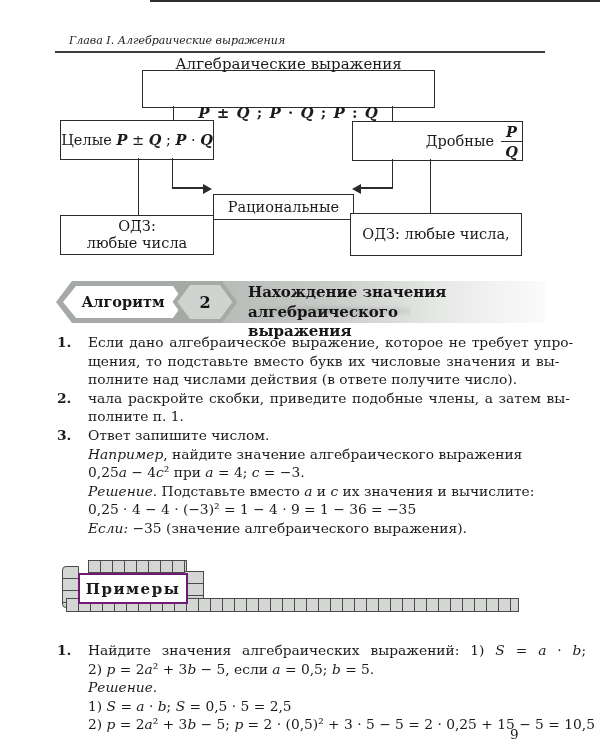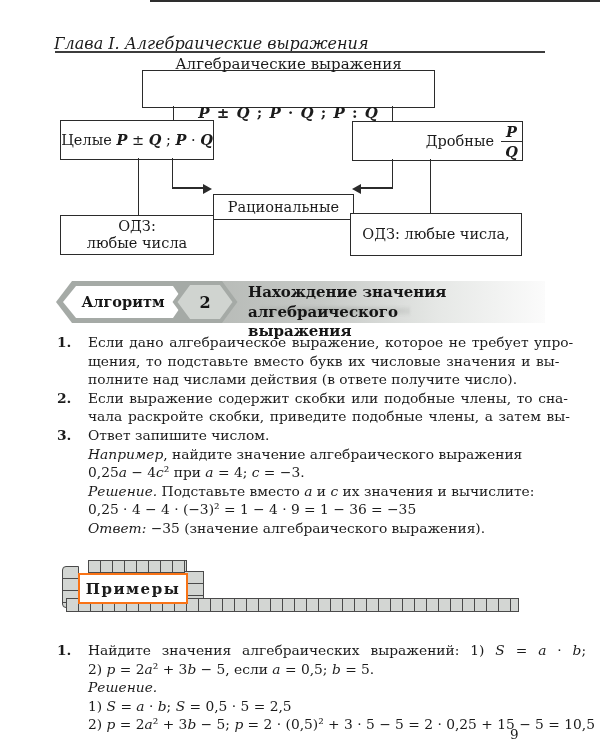--- a/index.html
+++ b/index.html
@@ -3,21 +3,21 @@
 <meta charset="utf-8">
 <style>
   html,body{margin:0;padding:0;}
   body{
     width:600px;height:750px;position:relative;background:#ffffff;
     font-family:"DejaVu Serif", serif;color:#1b1b1b;overflow:hidden;
   }
   i{font-style:italic;}
   
   .scan-edge{position:absolute;left:150px;top:0;width:450px;height:2px;background:#2e2e2e;}
-  .chapter{position:absolute;left:54px;top:34px;font-style:italic;font-size:16px;}
+  .chapter{position:absolute;left:69px;top:34px;font-style:italic;font-size:11px;}
   .chapter-rule{position:absolute;left:55px;top:51px;width:490px;height:2px;background:#3c3c3c;}
   
   .fc-box{
     position:absolute;border:1.6px solid #2b2b2b;background:#fff;
     display:flex;flex-direction:column;align-items:center;justify-content:center;
     text-align:center;font-size:14.5px;line-height:17px;
   }
   .fc-box i{font-weight:bold;}
   .bold-math{font-weight:bold;font-size:15px;letter-spacing:1px;margin-top:32px;}
   .fc-line{position:absolute;background:#2b2b2b;}
@@ -45,21 +45,21 @@
   .li-body{flex:1;min-width:0;}
   .li-line{line-height:18.6px;white-space:nowrap;}
   .li-line.just{word-spacing:1.2px;}
   .li-line.justw{word-spacing:6.5px;}
   
   .chain{position:absolute;background-color:#d3d6d3;border:1.2px solid #4a4a4a;box-sizing:border-box;}
   .chain-h{background-image:repeating-linear-gradient(90deg,rgba(0,0,0,0) 0 10.8px,#4a4a4a 10.8px 12px);}
   .chain-v{background-image:repeating-linear-gradient(180deg,rgba(0,0,0,0) 0 10.8px,#4a4a4a 10.8px 12px);}
   .primery-label{
     position:absolute;left:78px;top:573px;width:106px;height:27px;background:#fff;
-    border:2px solid #f97316;display:flex;align-items:center;justify-content:center;
+    border:2px solid #701a75;display:flex;align-items:center;justify-content:center;
     font-weight:bold;font-size:15px;letter-spacing:1.5px;
   }
   .page-num{position:absolute;left:510px;top:726px;font-size:13.5px;}
 </style>
 </head>
 <body>
 
 <div class="scan-edge"></div>
 
 <div class="chapter">Глава I. Алгебраические выражения</div>
@@ -133,33 +133,33 @@
       <div class="li-num">1.</div>
       <div class="li-body">
         <div class="li-line just">Если дано алгебраическое выражение, которое не требует упро-</div>
         <div class="li-line just">щения, то подставьте вместо букв их числовые значения и вы-</div>
         <div class="li-line">полните над числами действия (в ответе получите число).</div>
       </div>
     </div>
     <div class="li-row">
       <div class="li-num">2.</div>
       <div class="li-body">
-        <div class="li-line just">Если выражение содержит скобки или подобные члены, то сна-</div>
         <div class="li-line just">чала раскройте скобки, приведите подобные члены, а затем вы-</div>
+        <div class="li-line">полните п. 1.</div>
       </div>
     </div>
     <div class="li-row">
       <div class="li-num">3.</div>
       <div class="li-body">
         <div class="li-line">Ответ запишите числом.</div>
         <div class="li-line"><i>Например</i>, найдите значение алгебраического выражения</div>
         <div class="li-line">0,25<i>a</i> − 4<i>c</i>² при <i>a</i> = 4; <i>c</i> = −3.</div>
         <div class="li-line"><i>Решение.</i> Подставьте вместо <i>a</i> и <i>c</i> их значения и вычислите:</div>
         <div class="li-line">0,25 · 4 − 4 · (−3)² = 1 − 4 · 9 = 1 − 36 = −35</div>
-        <div class="li-line"><i>Ответ:</i> −35 (значение алгебраического выражения).</div>
+        <div class="li-line"><i>Если:</i> −35 (значение алгебраического выражения).</div>
       </div>
     </div>
   </div>
 
 <div>
   <div class="chain chain-h" style="left:88px;top:560px;width:99px;height:13px;"></div>
   <div class="chain chain-v" style="left:62px;top:566px;width:17px;height:42px;border-radius:4px 0 0 4px;"></div>
   <div class="chain chain-v" style="left:184px;top:571px;width:20px;height:29px;"></div>
   <div class="chain chain-h" style="left:66px;top:598px;width:453px;height:14px;"></div>
   <div class="primery-label">

